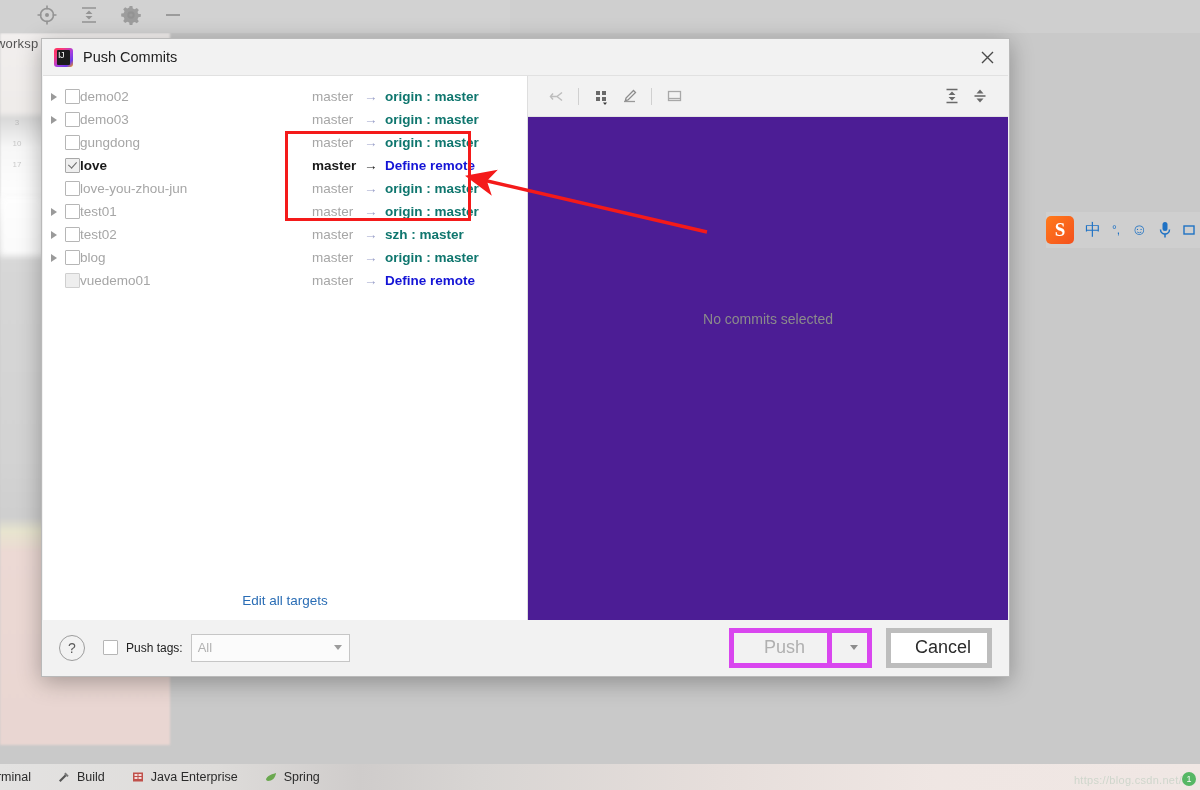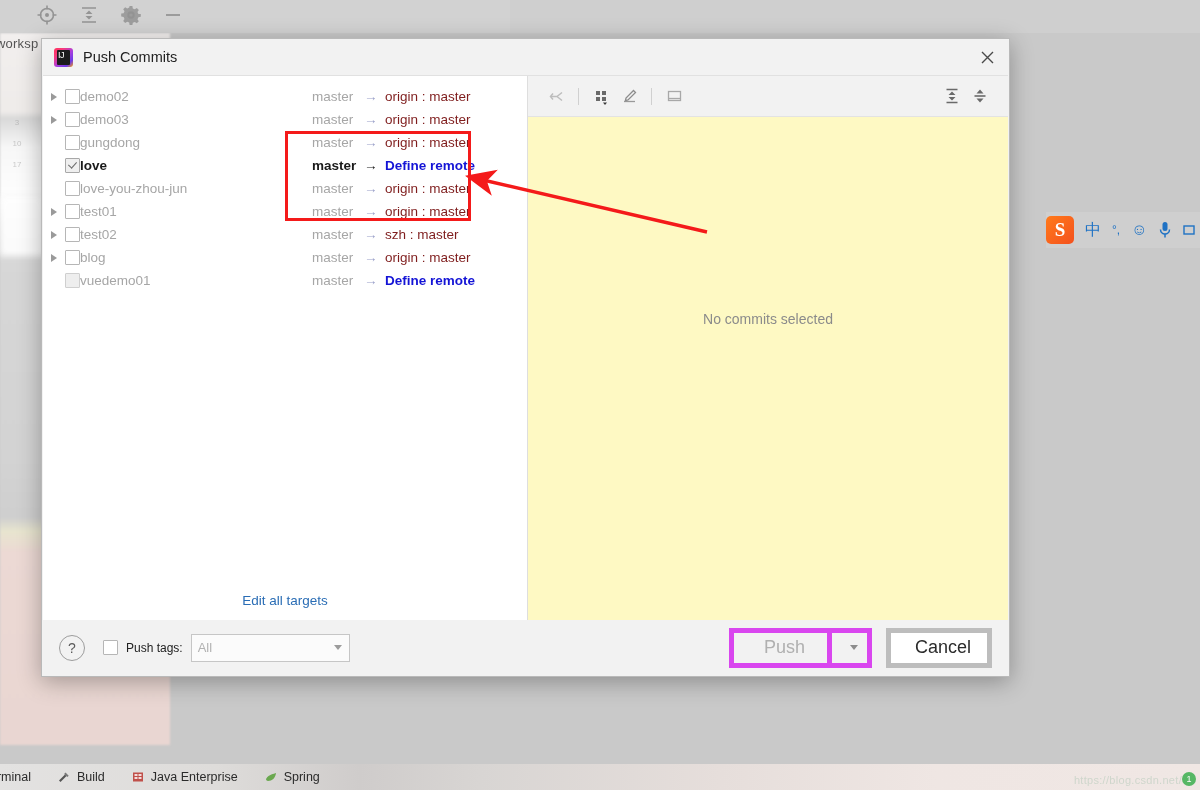--- a/index.html
+++ b/index.html
@@ -52,38 +52,38 @@
   .ij-icon .box{position:absolute;left:3px;top:2px;width:13px;height:15px;background:#1b1b1d;border-radius:1px;}
   .ij-icon .box:after{content:"IJ";position:absolute;left:1px;top:0px;font-size:9px;color:#fff;
       font-family:"Liberation Sans",sans-serif;letter-spacing:-.5px;}
   .dlg-title{margin-left:10px;font-size:14.5px;color:#222;}
   .close-btn{position:absolute;right:0;top:0;width:44px;height:36px;display:flex;align-items:center;justify-content:center;cursor:pointer;}
   .close-btn svg{display:block;}
 
   .dlg-body{position:absolute;left:1px;top:36px;right:1px;height:544px;background:#fff;border-top:1px solid #e1e1e1;}
   .split-left{position:absolute;left:0;top:0;width:484px;height:100%;background:#fff;overflow:hidden;}
   .splitter{position:absolute;left:484px;top:0;width:1px;height:100%;background:#dedede;}
-  .split-right{position:absolute;left:485px;top:0;right:0;height:100%;background:#fef9c3;text-decoration:underline;}
+  .split-right{position:absolute;left:485px;top:0;right:0;height:100%;background:#4c1d95;text-decoration:underline;}
 
   
   .list{padding-top:9px;}
   .row{height:23px;display:flex;align-items:center;font-size:13.5px;color:#a6a6a6;}
   .row .arrow{width:22px;display:flex;align-items:center;justify-content:center;flex:none;}
   .row .arrow span{width:0;height:0;border-left:6px solid #9a9a9a;border-top:4.5px solid transparent;border-bottom:4.5px solid transparent;}
   .cbx{width:13px;height:13px;border:1px solid #b6b6b6;background:#fff;border-radius:1px;flex:none;position:relative;}
   .cbx.checked{background:#efefef;border-color:#a8a8a8;}
   .cbx.checked:after{content:"";position:absolute;left:3.5px;top:1px;width:4px;height:7px;
       border:solid #6b6b6b;border-width:0 1.6px 1.6px 0;transform:rotate(42deg);}
   .cbx.flat{border-color:#cfcfcf;background:#eeeeee;}
   .repo{white-space:nowrap;}
   .row.sel .repo{color:#1a1a1a;font-weight:bold;}
   .branch{position:absolute;left:232px;white-space:nowrap;}
   .row.sel .branch{color:#1a1a1a;font-weight:bold;}
   .rowbody{position:relative;flex:1;height:23px;display:flex;align-items:center;}
-  .tgt{position:absolute;left:284px;white-space:nowrap;color:#7f1d1d;}
+  .tgt{position:absolute;left:284px;white-space:nowrap;color:#0f766e;font-weight:bold;}
   .tgt.define{color:#1414d6;font-weight:bold;}
   .arrowglyph{position:absolute;left:284px;color:#9aa0c9;}
   .row.sel .arrowglyph{color:#111;}
   .tgt.off{left:305px;}
 
   .edit-targets{position:absolute;left:0;bottom:11px;width:484px;text-align:center;}
   .edit-targets a{color:#2a6db5;font-size:13.5px;text-decoration:none;cursor:pointer;}
 
   
   .rtoolbar{height:40px;background:#f2f2f2;border-bottom:1px solid #e3e3e3;display:flex;align-items:center;padding:0 14px;gap:0;}

